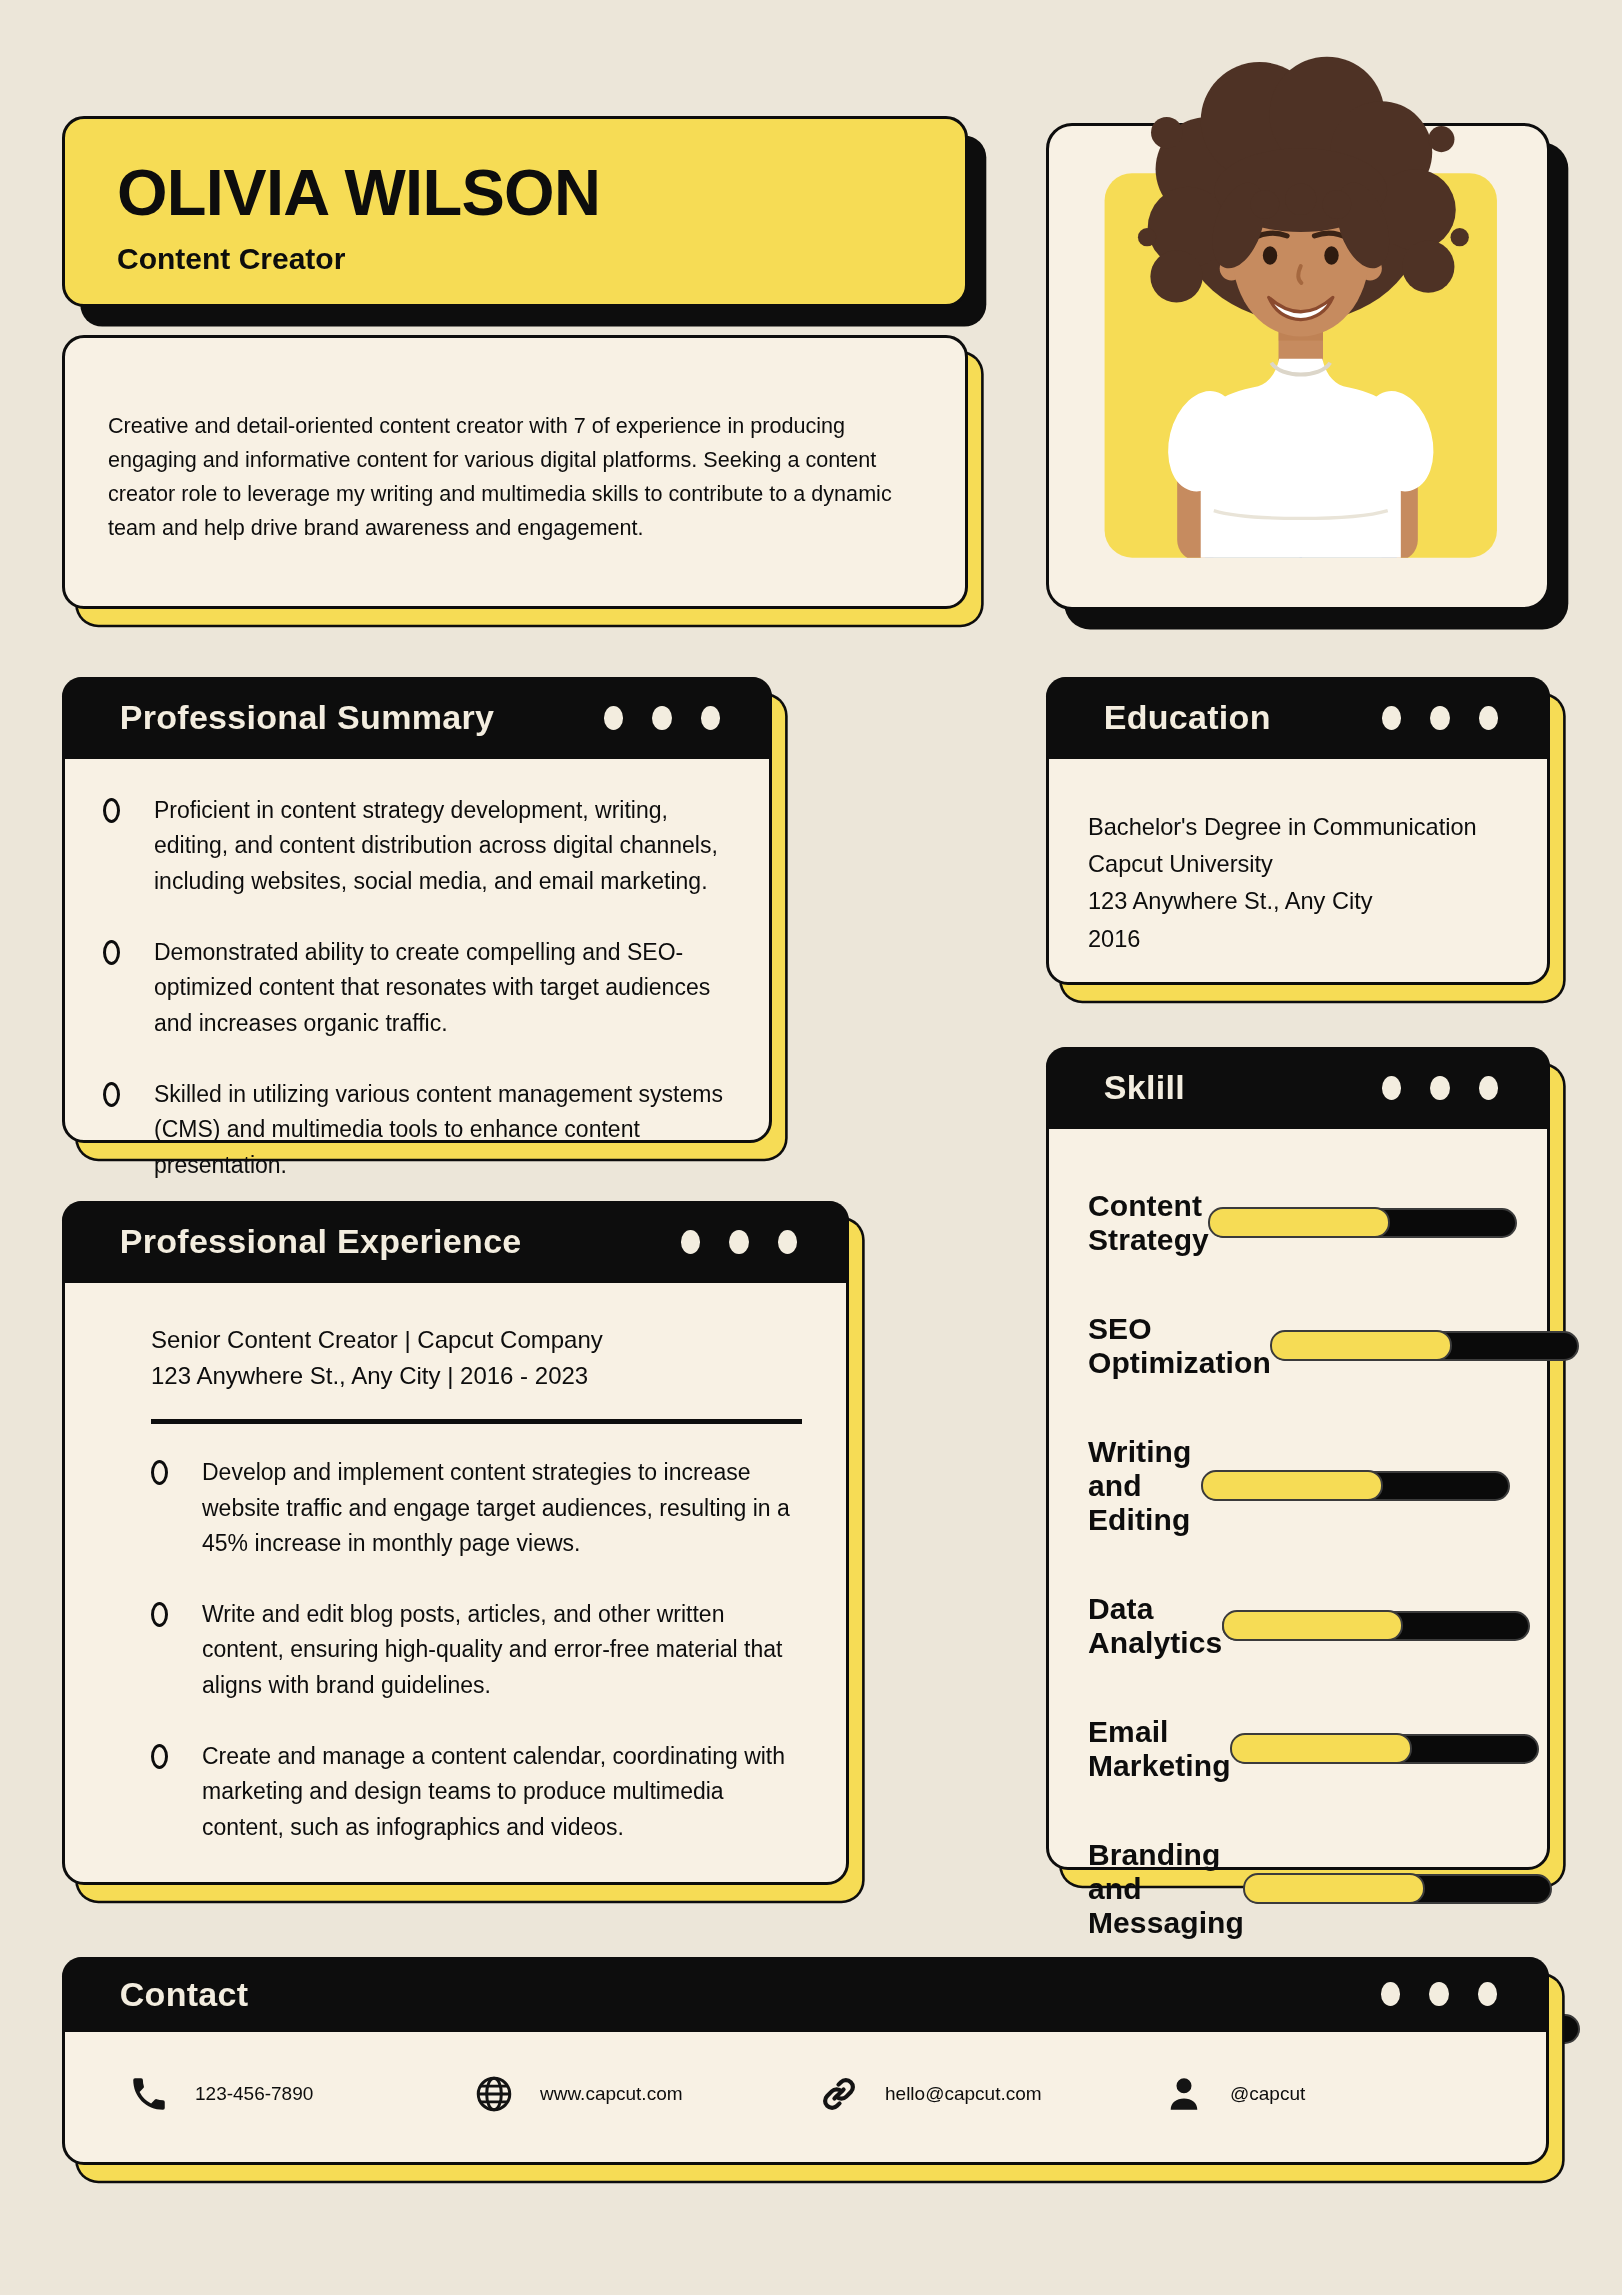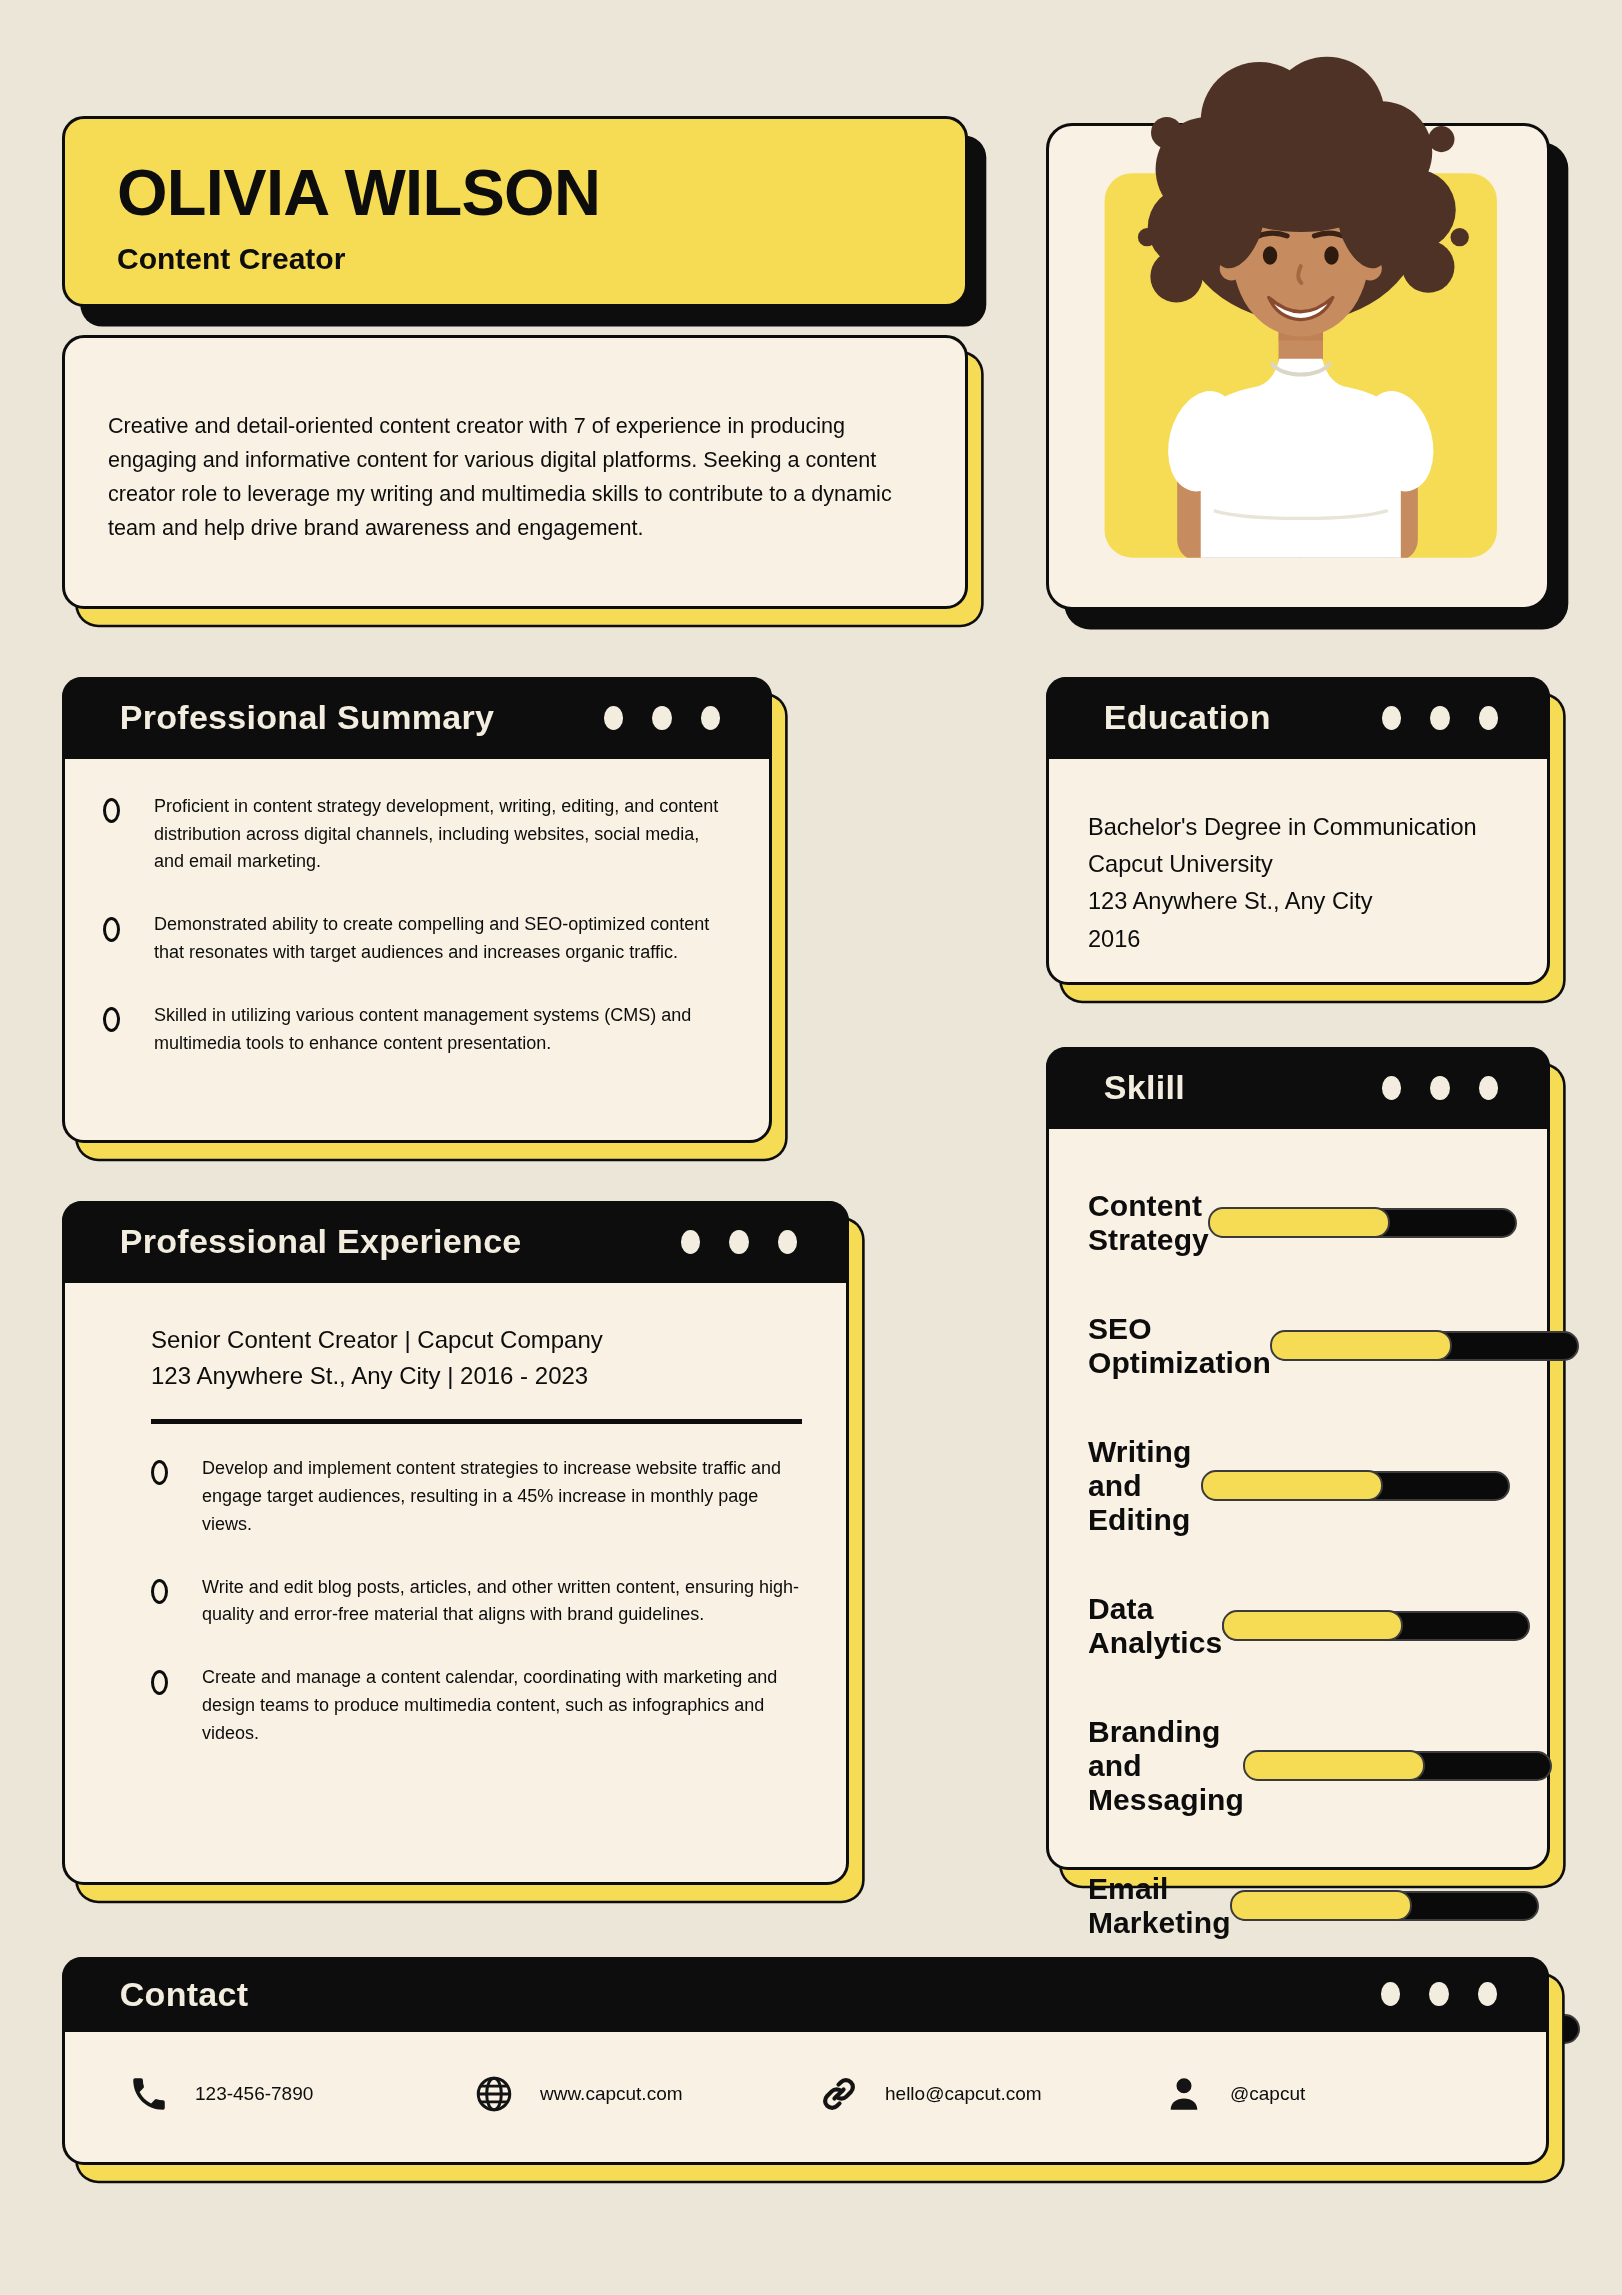--- a/index.html
+++ b/index.html
@@ -62,21 +62,21 @@
   #intro-card{left:62px;top:335px;width:906px;height:274px;padding:71px 47px 0 43px;}
   #intro-card p{font-size:21.6px;line-height:1.57;}
 
   
   .bullet-row{display:flex;align-items:flex-start;margin-bottom:35px;}
   .marker{
     flex:none;width:17px;height:25px;margin-top:5.2px;
     border:3.9px solid var(--ink);border-radius:50%;
     background:transparent;
   }
-  .bullet-text{font-size:18px;line-height:1.55;margin-left:34px;}
+  .bullet-text{font-size:23px;line-height:1.55;margin-left:34px;}
 
   
   #summary-card{left:62px;top:677px;width:710px;height:466px;}
   #summary-card .card-body{padding:34px 43px 0 38px;}
 
   
   #education-card{left:1046px;top:677px;width:504px;height:308px;}
   #education-card .card-body{padding:50px 37px 0 39px;}
   .edu-line{font-size:23.6px;line-height:1.58;}
 
@@ -259,27 +259,27 @@
             <div class="bar-fill" style="width: calc(58% + 5.2px);"></div>
           </div>
         </div>
         <div class="skill-row">
           <span class="skill-label">Data Analytics</span>
           <div class="bar">
             <div class="bar-fill" style="width: calc(58% + 5.2px);"></div>
           </div>
         </div>
         <div class="skill-row">
+          <span class="skill-label">Email Marketing</span>
+          <div class="bar">
+            <div class="bar-fill" style="width: calc(58% + 5.2px);"></div>
+          </div>
+        </div>
+        <div class="skill-row">
           <span class="skill-label">Branding and Messaging</span>
-          <div class="bar">
-            <div class="bar-fill" style="width: calc(58% + 5.2px);"></div>
-          </div>
-        </div>
-        <div class="skill-row">
-          <span class="skill-label">Email Marketing</span>
           <div class="bar">
             <div class="bar-fill" style="width: calc(58% + 5.2px);"></div>
           </div>
         </div>
         <div class="skill-row">
           <span class="skill-label">Project Management</span>
           <div class="bar">
             <div class="bar-fill" style="width: calc(58% + 5.2px);"></div>
           </div>
         </div>

